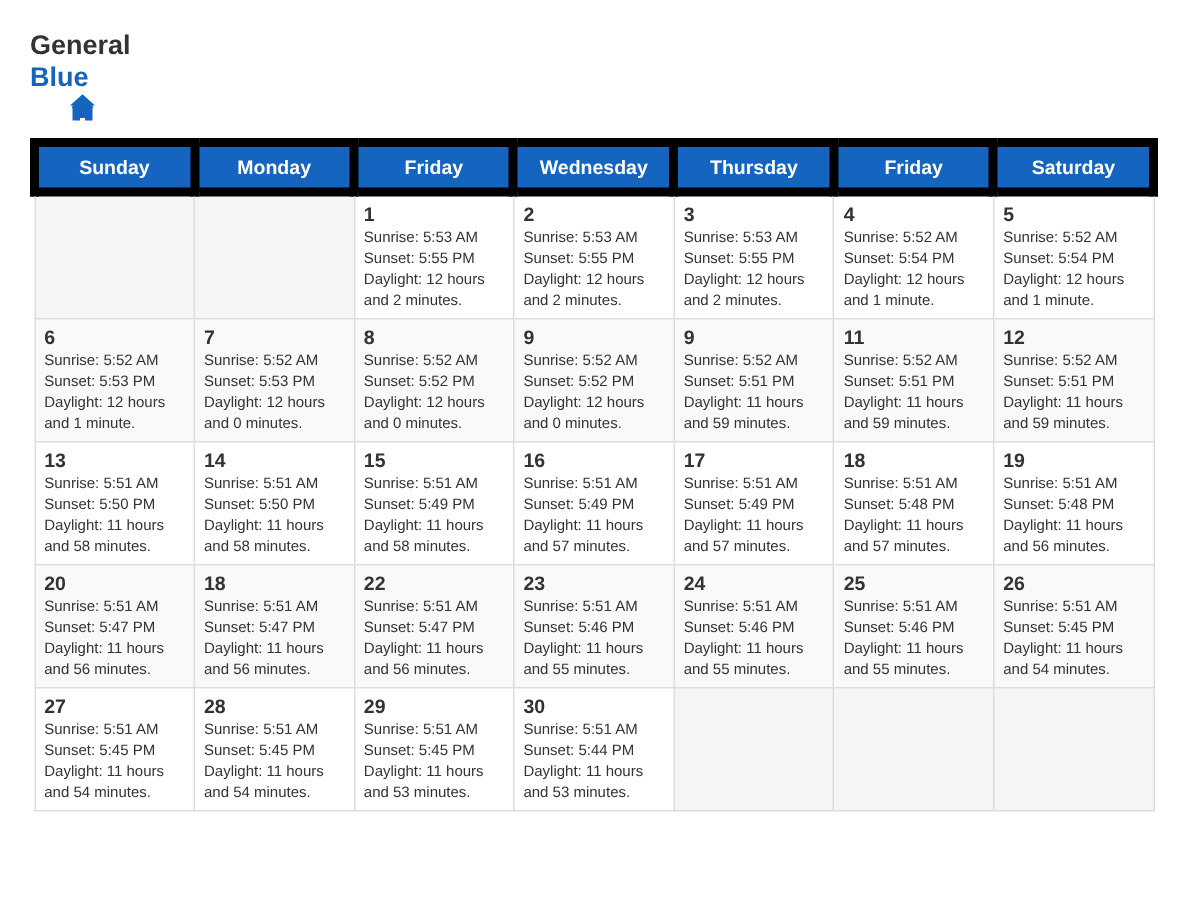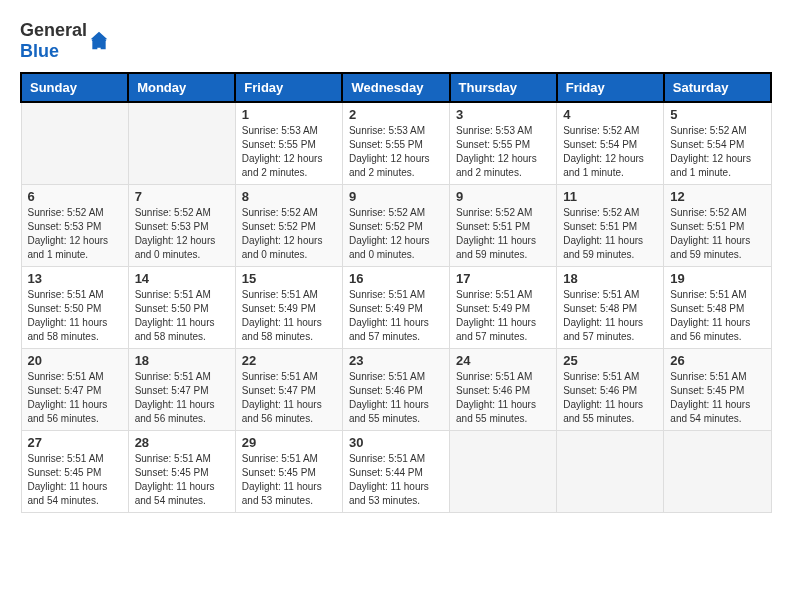--- a/index.html
+++ b/index.html
@@ -12,20 +12,21 @@
     }
     .header-area {
       display: flex;
       justify-content: space-between;
       align-items: flex-start;
       margin-bottom: 10px;
     }
     .logo {
       display: flex;
       align-items: center;
+      flex-direction: column;
     }
     .logo-text-general {
       font-size: 18px;
       font-weight: bold;
       color: #333;
     }
     .logo-text-blue {
       font-size: 18px;
       font-weight: bold;
       color: #1565c0;
@@ -53,22 +54,22 @@
       width: 100%;
       border-collapse: collapse;
       border: 1px solid #ccc;
     }
     .calendar th {
       background-color: #1565c0;
       color: #fff;
       font-size: 13px;
       font-weight: bold;
       padding: 6px 8px;
-      text-align: left;
-      border: 2px solid #000000;
+      text-align: center;
+      border: 6px solid #000000;
     }
     .calendar td {
       vertical-align: top;
       border: 1px solid #ddd;
       padding: 4px 6px;
       width: 107px;
       min-height: 80px;
       font-size: 10px;
       color: #333;
       background: #fff;

